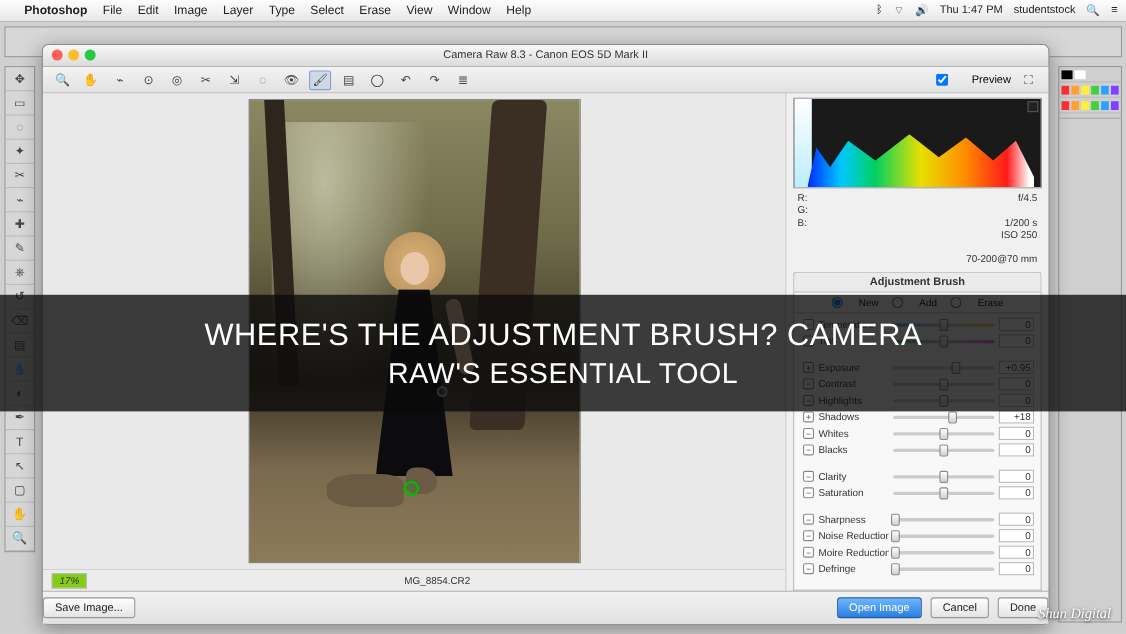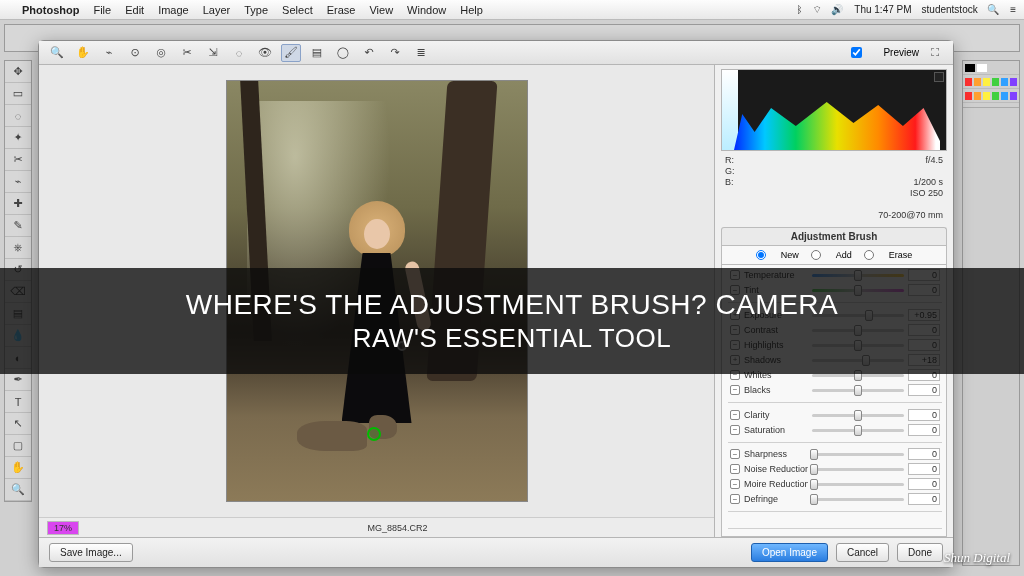--- a/index.html
+++ b/index.html
@@ -47,21 +47,21 @@
 .acr-img .woman .face{ width:26px; height:30px; background:#e9c7a9; border-radius:50%; margin:-38px auto 0; position:relative; z-index:2;}
 .acr-img .woman .dress{ width:70px; height:170px; background:#0c0b0d; margin:4px auto 0; clip-path: polygon(30% 0,70% 0,100% 100%,0 100%);}
 .acr-img .woman .arm{ position:absolute; right:-8px; top:60px; width:14px; height:70px; background:#e6c4a6; border-radius:8px; transform:rotate(-12deg);}
 .acr-img .dog { position:absolute; left:70px; bottom:30px; width:100px; height:50px;}
 .acr-img .dog .body{ width:70px; height:30px; background:#6b5a44; border-radius:40% 30% 20% 40%;}
 .acr-img .dog .head{ position:absolute; right:0; top:-6px; width:28px;height:24px; background:#6b5a44; border-radius:30% 50% 40% 30%;}
 .acr-img .pin { position:absolute; left:140px; bottom:60px; width:14px; height:14px; border:2px solid #0b0; border-radius:50%; background:rgba(0,200,0,.15);}
 .acr-img .pin2 { position:absolute; left:170px; top:260px; width:10px; height:10px; border:2px solid #aaa; border-radius:50%; background:rgba(200,200,200,.25);}
 
 .acr-left-status { height: 20px; background:#ececec; border-top:1px solid #ccc; display:flex; align-items:center; font-size:9px; color:#333; padding:0 8px; gap:10px;}
-.acr-left-status .zoom { border:1px solid #bbb; padding:1px 6px; background:#d946ef;}
+.acr-left-status .zoom { border:1px solid #bbb; padding:1px 6px; background:#84cc16;font-style:italic;}
 .acr-left-status .fname-row{flex:1; text-align:center;}
 .acr-left-meta { height:18px; text-align:center; font-size:9px; color:#1b5fbf; text-decoration:underline; padding-top:2px; background:#f0f0f0;}
 
 
 .acr-right { width: 238px; display:flex; flex-direction:column; background:#f0f0f0; }
 .histo-box { height: 82px; border:1px solid #b5b5b5; margin:4px 6px; background:#1a1a1a; position:relative; overflow:hidden;}
 .histo-box .spike { position:absolute; left:0; bottom:0; width:16px; height:80px; background:linear-gradient(#fff,#bbeeff);}
 .histo-box .curve { position:absolute; left:12px; right:6px; bottom:0; height:60px; background: linear-gradient(90deg, #002aff 0%, #00c8ff 15%, #00d060 30%, #e8e000 50%, #ff8a00 70%, #ff1a1a 88%, #fff 98%); clip-path: polygon(0 100%, 4% 40%, 10% 70%, 18% 30%, 30% 60%, 45% 20%, 58% 55%, 70% 25%, 82% 60%, 92% 30%, 100% 85%, 100% 100%);}
 .histo-box .clip { position:absolute; top:2px; width:10px; height:10px; border:1px solid #555; background:#222;}
 .histo-box .clip.l{left:2px;} .histo-box .clip.r{right:2px;}
@@ -80,21 +80,21 @@
 .slider-row .track { flex:1; height:12px; position:relative;}
 .slider-row .bar { position:absolute; left:0; right:0; top:5px; height:3px; background:#ccc; border-radius:2px;}
 .slider-row.temp .bar { background:linear-gradient(90deg,#4aa0ff,#ccc,#ffcf40);}
 .slider-row.tint .bar { background:linear-gradient(90deg,#52d052,#ccc,#e060e0);}
 .slider-row .thumb { position:absolute; top:1px; width:8px; height:11px; background:linear-gradient(#fff,#d0d0d0); border:1px solid #888; border-radius:2px;}
 .slider-row .val { width:32px; text-align:right; border:1px solid #bbb; background:#fff; padding:0 2px; font-size:9px;}
 .sep { height:1px; background:#d0d0d0; margin:3px -2px;}
 .panel-misc { font-size:9px; padding:2px 0; color:#444;}
 
 
-.acr-bottom { height:30px; border-top:1px solid #b5b5b5; background:linear-gradient(#f2f2f2,#e2e2e2); display:flex; align-items:center; padding:0 10px; gap:8px;}
+.acr-bottom { height:30px; border-top:1px solid #b5b5b5; background:linear-gradient(#f2f2f2,#e2e2e2); display:flex; align-items:center; padding:0 0; gap:8px;}
 .btn { font-size:10px; padding:3px 10px; border:1px solid #9a9a9a; border-radius:3px; background:linear-gradient(#fefefe,#e4e4e4); color:#222;}
 .btn.primary { background:linear-gradient(#6fb7ff,#2a7de0); color:#fff; border-color:#1d5fae;}
 .acr-bottom .bflex{flex:1;}
 
 
 .overlay-band { position:absolute; left:0; right:0; top:268px; height:106px; background:rgba(10,10,10,.78); display:flex; flex-direction:column; align-items:center; justify-content:center; color:#fff; text-align:center;}
 .overlay-band h1 { font-family: Georgia, 'Times New Roman', serif; font-weight:500; font-size:28px; letter-spacing:.5px; line-height:1.25;}
 .overlay-band h1 .l2{ display:block; font-size:26px;}
 .watermark { position:absolute; right:14px; bottom:10px; color:#fff; font-size:13px; font-style:italic; font-family: Georgia, serif; text-shadow:0 1px 3px rgba(0,0,0,.85);}
 </style>
@@ -168,20 +168,28 @@
         <span class="sw" style="background: rgb(255, 160, 48);"></span>
         <span class="sw" style="background: rgb(255, 240, 64);"></span>
         <span class="sw" style="background: rgb(64, 208, 64);"></span>
         <span class="sw" style="background: rgb(48, 160, 255);"></span>
         <span class="sw" style="background: rgb(128, 64, 255);"></span>
       </div>
     <div style="flex:1; border-top:1px solid #aaa; margin-top:4px;"></div>
   </div>
 
   <div class="acr-window">
+    <div class="acr-titlebar">
+      <span class="traffic">
+        <i class="tr-r"></i>
+        <i class="tr-y"></i>
+        <i class="tr-g"></i>
+      </span>
+      <span>Camera Raw 8.3  -  Canon EOS 5D Mark II</span>
+    </div>
 
     <div class="acr-toolbar">
       <span class="tool">🔍</span>
       <span class="tool">✋</span>
       <span class="tool">⌁</span>
       <span class="tool">⊙</span>
       <span class="tool">◎</span>
       <span class="tool">✂</span>
       <span class="tool">⇲</span>
       <span class="tool">◌</span>

